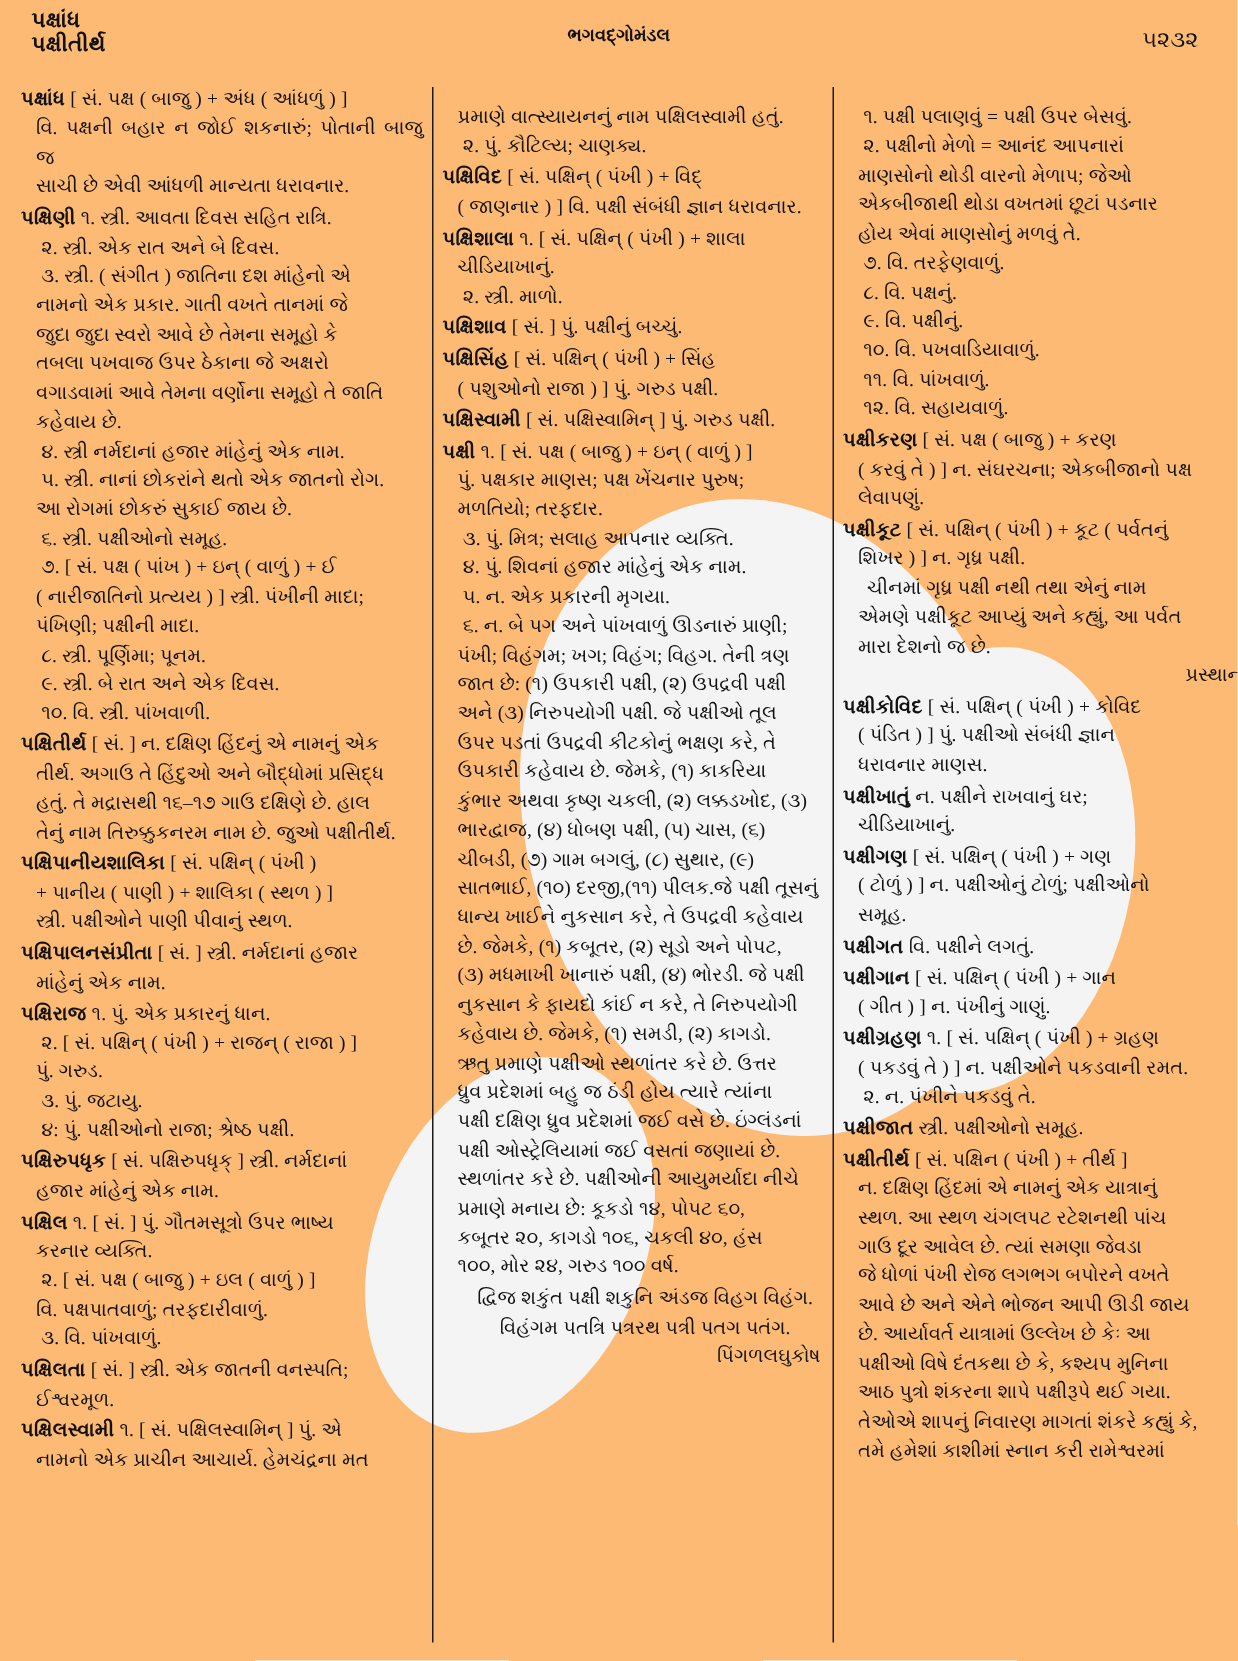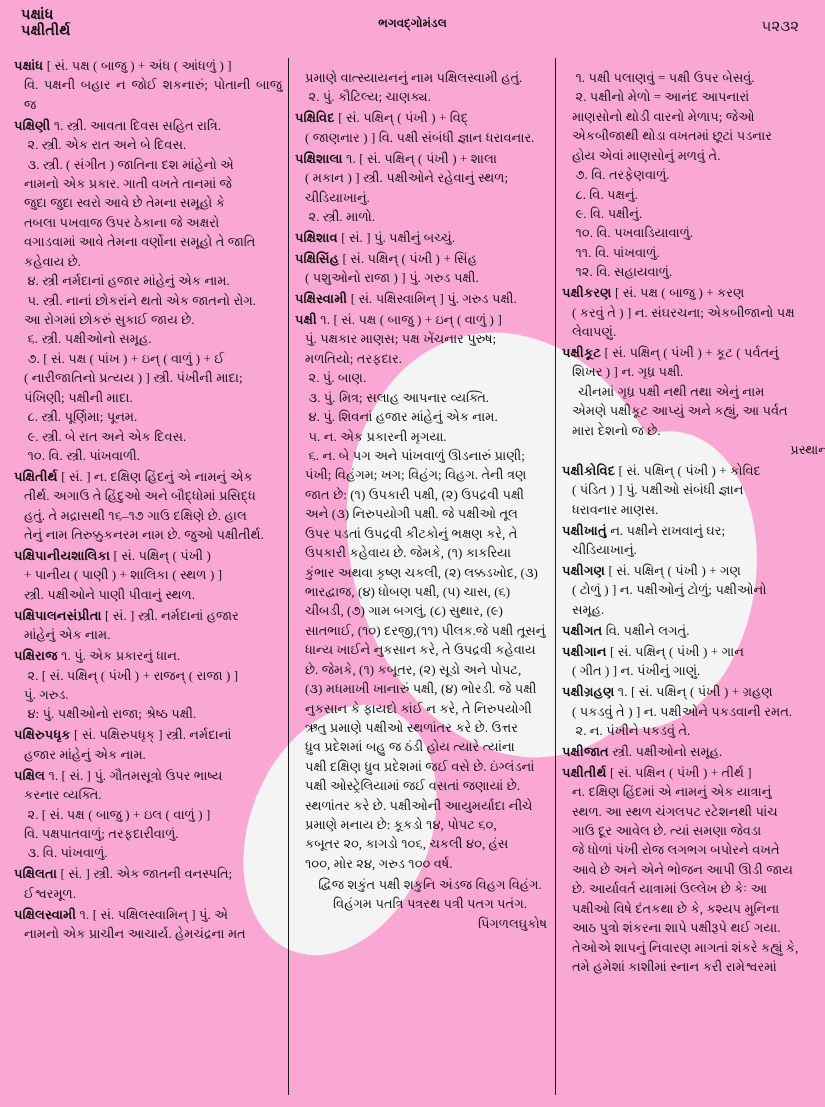--- a/index.html
+++ b/index.html
@@ -15,21 +15,21 @@
     overflow: hidden;
     font-family: "Liberation Serif", "DejaVu Serif", serif;
     color: #111111;
     -webkit-font-smoothing: none;
   }
 
   
   #page-scan {
     position: absolute;
     inset: 0;
-    background: #f9a8d4;
+    background: #fdba74;
     padding-left: 48px;
   }
   
   .watermark {
     position: absolute;
     border-radius: 50%;
     background: #f4f4f4;
     pointer-events: none;
   }
   .wm1 { left: 350px; top: 330px; width: 330px; height: 430px; transform: rotate(-14deg); }
@@ -171,20 +171,21 @@
     <div class="hdr-right">૫૨૩૨</div>
   </div>
 
   <div id="columns">
 
     <div class="col col-1">
       <div class="col-body" id="col1-body">
           <div class="entry">
             <div class="run-on"><span class="hw">પક્ષાંધ</span> [ સં. પક્ષ ( બાજુ ) + અંધ ( આંધળું ) ]</div>
             <div class="cont">વિ. પક્ષની બહાર ન જોઈ શકનારું; પોતાની બાજુ જ</div>
+            <div class="cont">સાચી છે એવી આંધળી માન્યતા ધરાવનાર.</div>
           </div>
           <div class="entry">
             <div class="run-on"><span class="hw">પક્ષિણી</span> ૧. સ્ત્રી. આવતા દિવસ સહિત રાત્રિ.</div>
             <div class="sense">૨. સ્ત્રી. એક રાત અને બે દિવસ.</div>
             <div class="sense">૩. સ્ત્રી. ( સંગીત ) જાતિના દશ માંહેનો એ</div>
             <div class="cont">નામનો એક પ્રકાર. ગાતી વખતે તાનમાં જે</div>
             <div class="cont">જુદા જુદા સ્વરો આવે છે તેમના સમૂહો કે</div>
             <div class="cont">તબલા પખવાજ ઉપર ઠેકાના જે અક્ષરો</div>
             <div class="cont">વગાડવામાં આવે તેમના વર્ણોના સમૂહો તે જાતિ</div>
             <div class="cont">કહેવાય છે.</div>
@@ -211,20 +212,21 @@
             <div class="cont">સ્ત્રી. પક્ષીઓને પાણી પીવાનું સ્થળ.</div>
           </div>
           <div class="entry">
             <div class="run-on"><span class="hw">પક્ષિપાલનસંપ્રીતા</span> [ સં. ] સ્ત્રી. નર્મદાનાં હજાર</div>
             <div class="cont">માંહેનું એક નામ.</div>
           </div>
           <div class="entry">
             <div class="run-on"><span class="hw">પક્ષિરાજ</span> ૧. પું. એક પ્રકારનું ધાન.</div>
             <div class="sense">૨. [ સં. પક્ષિન્ ( પંખી ) + રાજન્ ( રાજા ) ]</div>
             <div class="cont">પું. ગરુડ.</div>
+            <div class="sense">૩. પું. જટાયુ.</div>
             <div class="sense">૪: પું. પક્ષીઓનો રાજા; શ્રેષ્ઠ પક્ષી.</div>
           </div>
           <div class="entry">
             <div class="run-on"><span class="hw">પક્ષિરુપધૃક</span> [ સં. પક્ષિરુપધૃક્ ] સ્ત્રી.  નર્મદાનાં</div>
             <div class="cont">હજાર માંહેનું એક નામ.</div>
           </div>
           <div class="entry">
             <div class="run-on"><span class="hw">પક્ષિલ</span> ૧. [ સં. ] પું. ગૌતમસૂત્રો ઉપર ભાષ્ય</div>
             <div class="cont">કરનાર વ્યક્તિ.</div>
             <div class="sense">૨. [ સં. પક્ષ ( બાજુ ) + ઇલ ( વાળું ) ]</div>
@@ -249,56 +251,55 @@
           <div class="entry">
             <div class="cont">પ્રમાણે વાત્સ્યાયનનું નામ પક્ષિલસ્વામી હતું.</div>
             <div class="sense">૨. પું. કૌટિલ્ય; ચાણક્ય.</div>
           </div>
           <div class="entry">
             <div class="run-on"><span class="hw">પક્ષિવિદ</span> [ સં. પક્ષિન્ ( પંખી ) + વિદ્</div>
             <div class="cont">( જાણનાર ) ] વિ. પક્ષી સંબંધી જ્ઞાન ધરાવનાર.</div>
           </div>
           <div class="entry">
             <div class="run-on"><span class="hw">પક્ષિશાલા</span> ૧. [ સં. પક્ષિન્ ( પંખી ) + શાલા</div>
-            <div class="cont">( મકાન ) ] સ્ત્રી. પક્ષીઓને રહેવાનું સ્થળ;</div>
             <div class="cont">ચીડિયાખાનું.</div>
             <div class="sense">૨. સ્ત્રી. માળો.</div>
           </div>
           <div class="entry">
             <div class="run-on"><span class="hw">પક્ષિશાવ</span> [ સં. ] પું. પક્ષીનું બચ્ચું.</div>
           </div>
           <div class="entry">
             <div class="run-on"><span class="hw">પક્ષિસિંહ</span> [ સં.  પક્ષિન્ ( પંખી ) + સિંહ</div>
             <div class="cont">( પશુઓનો રાજા ) ] પું. ગરુડ પક્ષી.</div>
           </div>
           <div class="entry">
             <div class="run-on"><span class="hw">પક્ષિસ્વામી</span> [ સં. પક્ષિસ્વામિન્ ] પું. ગરુડ પક્ષી.</div>
           </div>
           <div class="entry">
             <div class="run-on"><span class="hw">પક્ષી</span> ૧. [ સં. પક્ષ ( બાજુ ) + ઇન્ ( વાળું ) ]</div>
             <div class="cont">પું.  પક્ષકાર માણસ;  પક્ષ  ખેંચનાર પુરુષ;</div>
             <div class="cont">મળતિયો; તરફદાર.</div>
-            <div class="sense">૨. પું. બાણ.</div>
             <div class="sense">૩. પું. મિત્ર; સલાહ આપનાર વ્યક્તિ.</div>
             <div class="sense">૪. પું. શિવનાં હજાર માંહેનું એક નામ.</div>
             <div class="sense">૫. ન. એક પ્રકારની મૃગયા.</div>
             <div class="sense">૬. ન. બે પગ અને પાંખવાળું ઊડનારું પ્રાણી;</div>
             <div class="cont">પંખી; વિહંગમ; ખગ; વિહંગ; વિહગ. તેની ત્રણ</div>
             <div class="cont">જાત છે:  (૧) ઉપકારી પક્ષી, (૨) ઉપદ્રવી પક્ષી</div>
             <div class="cont">અને (૩) નિરુપયોગી પક્ષી.  જે પક્ષીઓ તૂલ</div>
             <div class="cont">ઉપર પડતાં ઉપદ્રવી કીટકોનું ભક્ષણ કરે, તે</div>
             <div class="cont">ઉપકારી  કહેવાય છે.  જેમકે,  (૧) કાકરિયા</div>
             <div class="cont">કુંભાર અથવા કૃષ્ણ ચકલી, (૨) લક્કડખોદ, (૩)</div>
             <div class="cont">ભારદ્વાજ, (૪) ધોબણ  પક્ષી, (૫) ચાસ,  (૬)</div>
             <div class="cont">ચીબડી, (૭) ગામ  બગલું, (૮) સુથાર, (૯)</div>
             <div class="cont">સાતભાઈ, (૧૦) દરજી,(૧૧) પીલક.જે પક્ષી તૂસનું</div>
             <div class="cont">ધાન્ય ખાઈને નુકસાન કરે, તે ઉપદ્રવી કહેવાય</div>
             <div class="cont">છે. જેમકે, (૧) કબૂતર, (૨) સૂડો અને  પોપટ,</div>
             <div class="cont">(૩) મધમાખી ખાનારું પક્ષી, (૪) ભોરડી. જે પક્ષી</div>
             <div class="cont">નુકસાન કે ફાયદો કાંઈ ન કરે, તે નિરુપયોગી</div>
+            <div class="cont">કહેવાય છે. જેમકે, (૧) સમડી,  (૨) કાગડો.</div>
             <div class="cont">ઋતુ પ્રમાણે પક્ષીઓ  સ્થળાંતર કરે છે.  ઉત્તર</div>
             <div class="cont">ધ્રુવ  પ્રદેશમાં  બહુ જ  ઠંડી હોય  ત્યારે  ત્યાંના</div>
             <div class="cont">પક્ષી દક્ષિણ ધ્રુવ  પ્રદેશમાં જઈ વસે છે. ઇંગ્લંડનાં</div>
             <div class="cont">પક્ષી  ઓસ્ટ્રેલિયામાં  જઈ વસતાં જણાયાં છે.</div>
             <div class="cont">સ્થળાંતર  કરે છે. પક્ષીઓની આયુમર્યાદા નીચે</div>
             <div class="cont">પ્રમાણે મનાય છે:  કૂકડો ૧૪,  પોપટ ૬૦,</div>
             <div class="cont">કબૂતર ૨૦, કાગડો ૧૦૬, ચકલી  ૪૦,  હંસ</div>
             <div class="cont">૧૦૦, મોર ૨૪, ગરુડ ૧૦૦ વર્ષ.</div>
           </div>
           <div class="entry">

